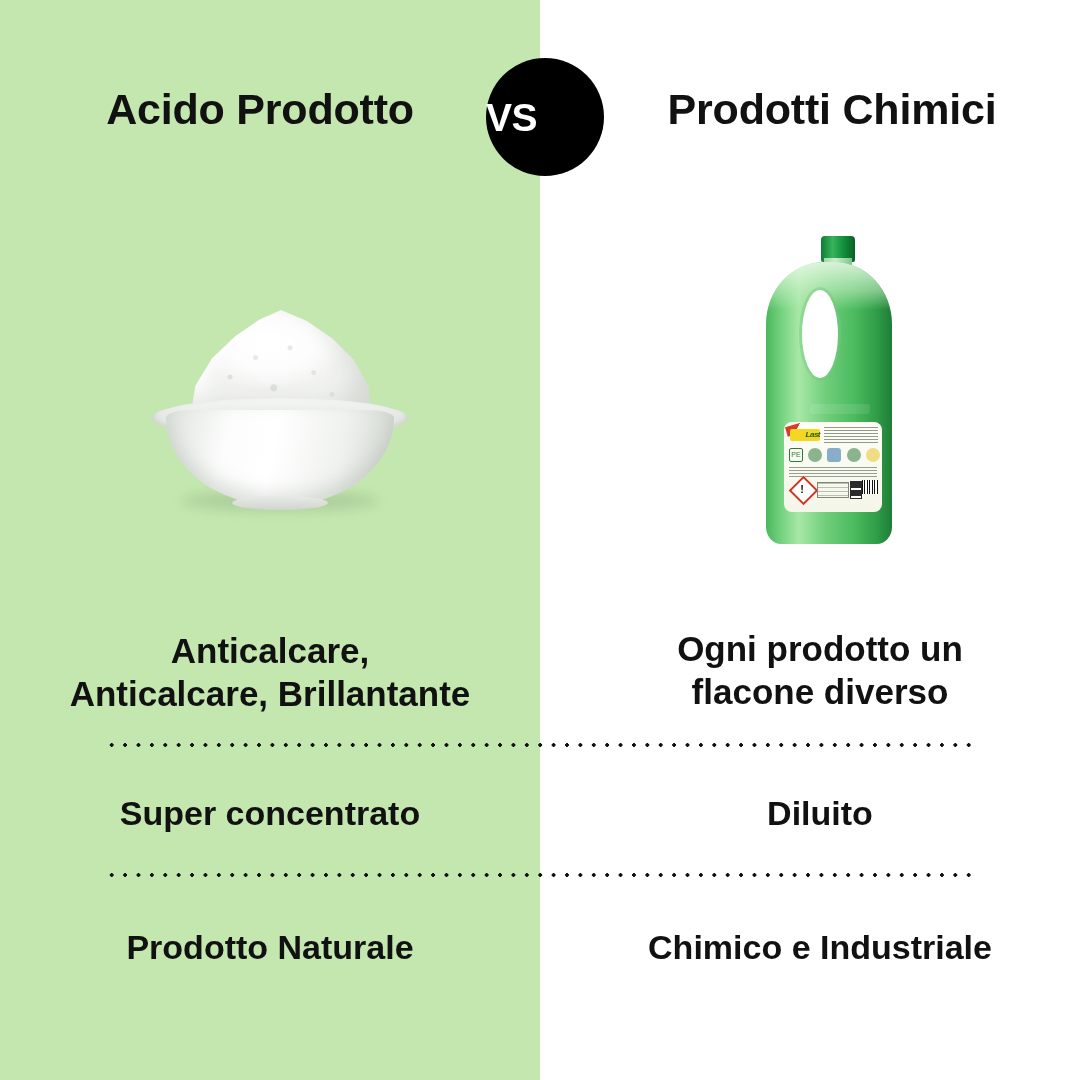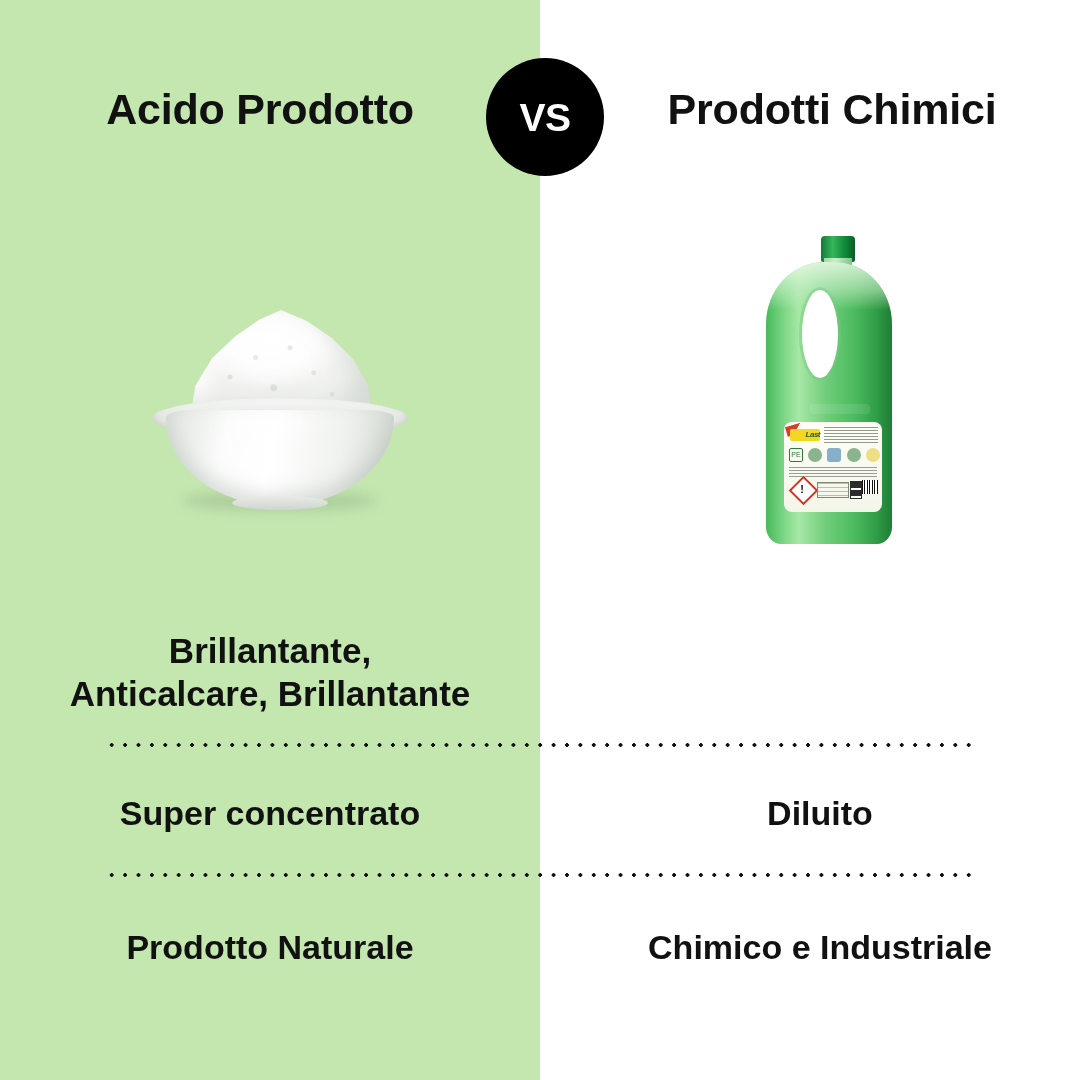--- a/index.html
+++ b/index.html
@@ -49,21 +49,21 @@
   .vs-badge {
     position: absolute;
     left: 486px;
     top: 58px;
     width: 118px;
     height: 118px;
     border-radius: 50%;
     background: #000000;
     display: flex;
     align-items: center;
-    justify-content: center;
+    justify-content: flex-start;
     z-index: 5;
   }
   .vs-badge .vs-text {
     color: #ffffff;
     font-size: 39px;
     font-weight: bold;
     letter-spacing: -0.5px;
     line-height: 1;
   }
 
@@ -455,23 +455,27 @@
       <div class="lbl-hazard"></div>
       <div class="lbl-hazard-mark">!</div>
       <div class="lbl-table"></div>
       <div class="lbl-pictos"></div>
       <div class="lbl-barcode"></div>
       <div class="lbl-volume">950 ml</div>
     </div>
   </div>
 
   <div class="row-cell left r1">
-    <div>Brillantante,</div>
+    <div>Anticalcare,</div>
     <div>Anticalcare, Brillantante</div>
   </div>
+  <div class="row-cell right r1">
+    <div>Ogni prodotto un</div>
+    <div>flacone diverso</div>
+  </div>
 
   <div class="divider d1"></div>
 
   <div class="row-cell right r2">Diluito</div>
   <div class="row-cell left r2">Super concentrato</div>
 
   <div class="divider d2"></div>
 
   <div class="row-cell right r3">Chimico e Industriale</div>
   <div class="row-cell left r3">Prodotto Naturale</div>

